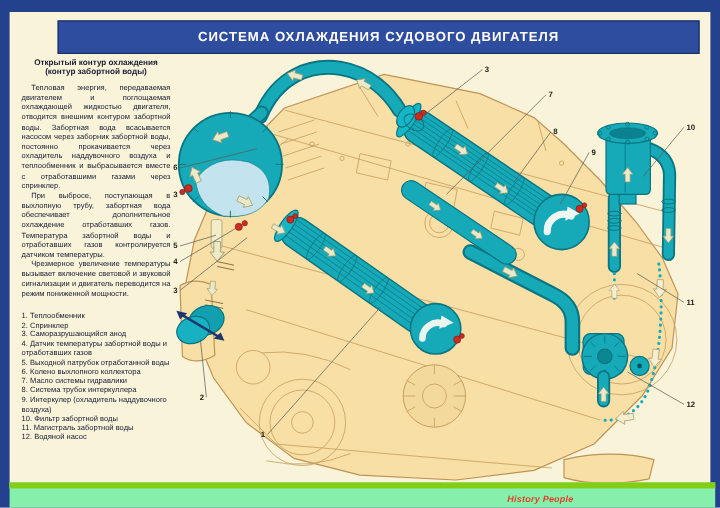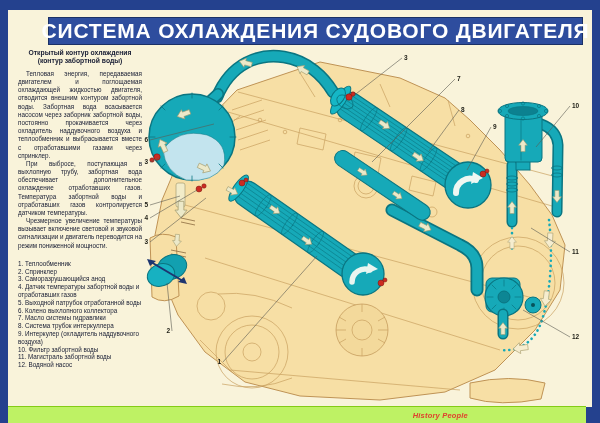--- a/index.html
+++ b/index.html
@@ -2,29 +2,29 @@
 <html><head>
 <meta charset="utf-8">
 <style>
   html,body{margin:0;padding:0;width:600px;height:423px;overflow:hidden;
     font-family:"Liberation Sans", sans-serif;}
   .frame{position:absolute;inset:0;background:#24418e;}
   .poster{position:absolute;left:8px;top:10px;right:8px;bottom:16px;background:#f9f3da;}
   .banner{position:absolute;left:48px;top:17px;width:535px;height:28px;
     background:#2e4d9e;border:1px solid #1b3066;box-sizing:border-box;
     display:flex;align-items:center;justify-content:center;}
-  .banner span{color:#ffffff;font-weight:bold;font-size:21px;letter-spacing:.8px;white-space:nowrap;}
+  .banner span{color:#ffffff;font-weight:bold;font-size:11px;letter-spacing:.8px;white-space:nowrap;}
   #art{position:absolute;left:0;top:0;width:600px;height:423px;}
   .textcol{position:absolute;left:18px;top:49px;width:124px;color:#171c33;}
   .col-head{font-weight:bold;font-size:6.8px;line-height:1.25;text-align:center;margin-bottom:4px;}
   .paras p{font-size:6.3px;line-height:1.3;text-align:justify;margin:0;text-indent:8px;}
   .legend{margin-top:10px;}
   .legend .li{font-size:6.3px;line-height:1.24;text-align:left;}
-  .footerbar{position:absolute;left:8px;right:14px;bottom:0;height:16px;background:#bef264;
-    border-top:1px solid #84cc16;}
+  .footerbar{position:absolute;left:8px;right:4px;bottom:0;height:16px;background:#86efac;
+    border-top:5px solid #84cc16;}
   .logo{position:absolute;right:118px;top:4px;color:#e0402e;font-weight:bold;
     font-style:italic;font-size:7.5px;letter-spacing:.2px;}
   .fineprint{position:absolute;right:10px;top:4px;width:102px;}
   .fp-line{height:2px;background:rgba(255,255,255,.5);margin-bottom:2px;}
   
   .hull{fill:#f7dfa5;stroke:#bf9355;stroke-width:1;}
   .det{fill:none;stroke:#c9a060;stroke-width:.7;}
   .detf{fill:#f3d99b;stroke:#bf9355;stroke-width:.7;}
   .pd{fill:none;stroke:#0a7581;stroke-linecap:round;}
   .pl{fill:none;stroke:#16a9b8;stroke-linecap:round;}

